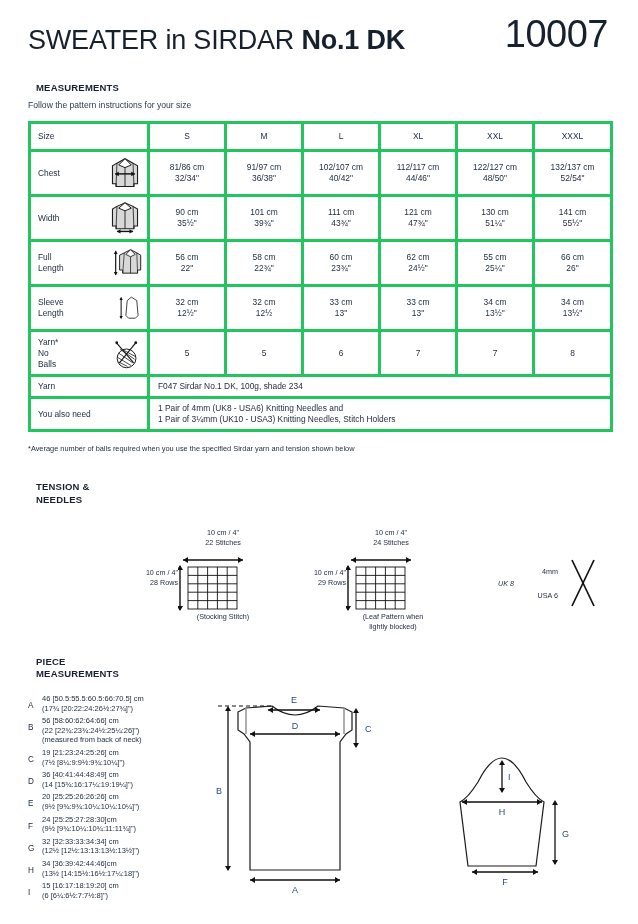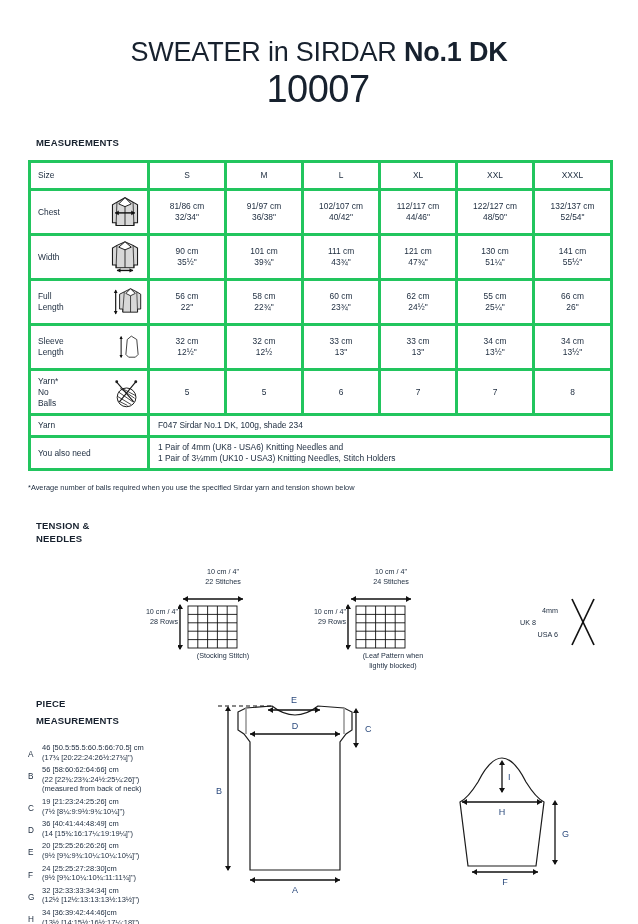--- a/index.html
+++ b/index.html
@@ -11,24 +11,23 @@
     font-family: "Liberation Sans", sans-serif;
     color: #1b2a3d;
     position: relative;
     overflow: hidden;
   }
   .page { position: relative; width: 638px; height: 924px; padding: 0 28px; }
 
   
   .header {
     display: flex;
-    align-items: center;
+    align-items: flex-end;
     justify-content: space-between;
-    padding-top: 37px;
-    flex-direction: column;
+    padding-top: 13px;
   }
   .doc-title {
     font-size: 27px;
     font-weight: 400;
     letter-spacing: -0.2px;
     color: #17212e;
     white-space: nowrap;
   }
   .doc-title b { font-weight: 700; }
   .doc-number {
@@ -101,21 +100,21 @@
   .tension-area { position: relative; height: 130px; margin-top: 6px; }
   .swatch-label {
     font-size: 7.2px;
     color: #1b2a3d;
     text-align: center;
     line-height: 9.5px;
     position: absolute;
   }
 
   
-  .piece-head { margin-top: 14px; line-height: 17px; }
+  .piece-head { margin-top: 14px; line-height: 12px; }
   .piece-list { margin-top: 14px; width: 190px; }
   .piece-row {
     display: flex;
     align-items: flex-start;
     margin-bottom: 3px;
   }
   .piece-key {
     width: 14px;
     flex: 0 0 14px;
     font-size: 8.2px;
@@ -143,20 +142,21 @@
 
 <div class="page">
 
   <div class="header">
     <div class="doc-title"><span>SWEATER in SIRDAR </span><b>No.1 DK</b></div>
     <div class="doc-number">10007</div>
   </div>
 
   <div class="measurements-head">
     <div class="sec-heading">MEASUREMENTS</div>
+    <div class="sec-sub">Follow the pattern instructions for your size</div>
   </div>
 
   <table class="meas">
     <colgroup>
       <col style="width:119px">
         <col style="width:77px">
         <col style="width:77px">
       <col style="width:77px">
         <col style="width:77px">
         <col style="width:77px">
@@ -361,21 +361,21 @@
       <path d="M2 13 l-3 5 h6 z" fill="#111"></path>
         <path d="M2 59 l-3 -5 h6 z" fill="#111"></path>
       <g stroke="#111" stroke-width="0.9" fill="none">
         <rect x="10" y="15" width="49" height="42"></rect>
         <path d="M19.8 15 L19.8 57 M29.6 15 L29.6 57 M39.4 15 L39.4 57 M49.2 15 L49.2 57"></path>
         <path d="M10 23.4 L59 23.4 M10 31.8 L59 31.8 M10 40.2 L59 40.2 M10 48.6 L59 48.6"></path>
       </g>
     </svg>
 
     <div class="swatch-label" style="left:470px; top:55px; width:60px; text-align:right;">4mm</div>
-    <div class="swatch-label" style="left:470px; top:67px; width:60px; text-align:center;">UK 8</div>
+    <div class="swatch-label" style="left:470px; top:67px; width:60px; text-align:left;font-style:italic;">UK 8</div>
     <div class="swatch-label" style="left:470px; top:79px; width:60px; text-align:right;">USA 6</div>
     <svg style="position:absolute; left:536px; top:46px;" width="40" height="52">
       <path d="M8 2 L30 48" stroke="#111" stroke-width="1.7"></path>
       <path d="M30 2 L8 48" stroke="#111" stroke-width="1.7"></path>
     </svg>
   </div>
 
   <div class="sec-heading piece-head" style="white-space:pre-line">PIECE
 MEASUREMENTS</div>
 

